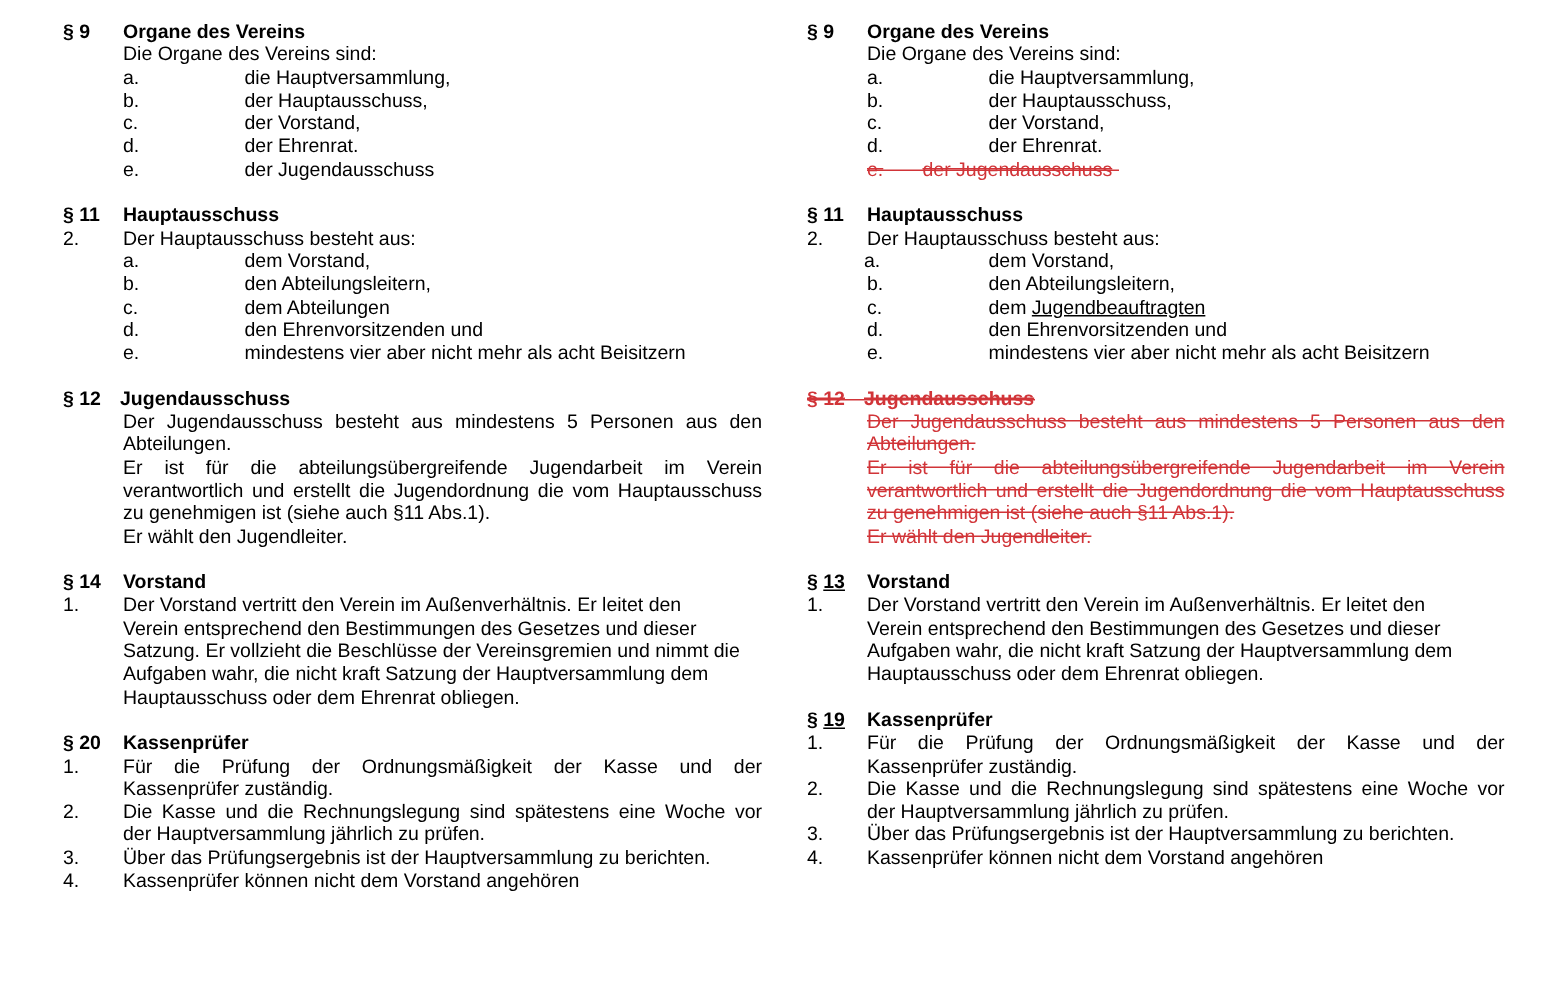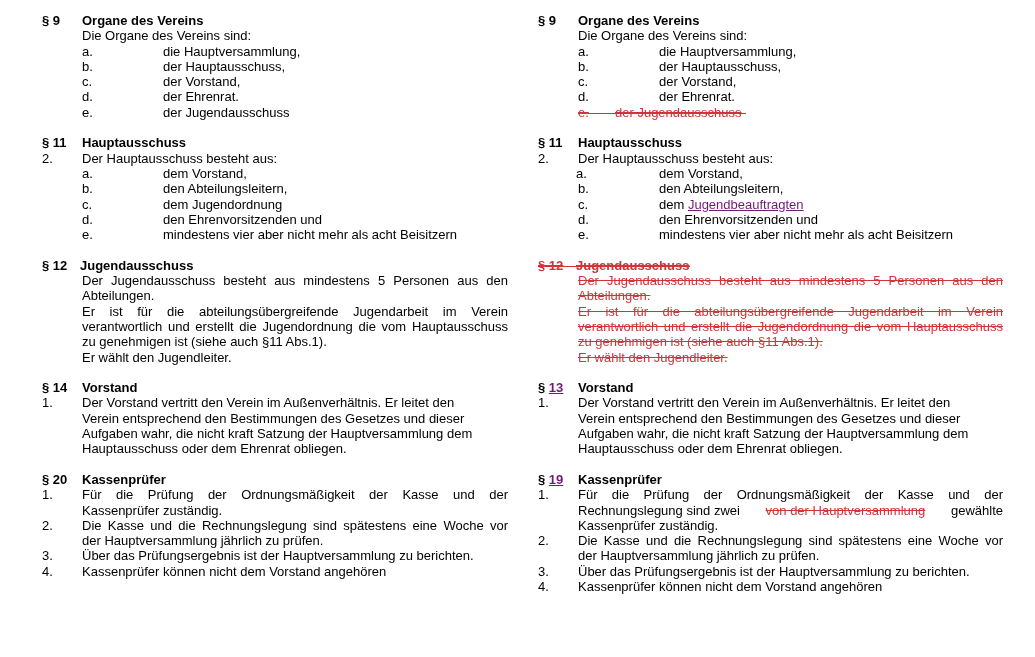--- a/index.html
+++ b/index.html
@@ -13,21 +13,21 @@
   .section { position: relative; margin-bottom: 15.3px; }
   .line { height: 15.3px; line-height: 15.3px; white-space: nowrap; position: relative; }
   .num { position: absolute; left: 0; font-weight: bold; }
   .head-title { position: absolute; left: 40px; font-weight: bold; }
   .para-num { position: absolute; left: 0; }
   .item-letter { position: absolute; left: 40px; }
   .item-text { position: absolute; left: 77px; margin-left: 44px; }
   .just { white-space: normal; text-align: justify; text-align-last: auto; }
   .just.full { text-align-last: justify; }
   .del { color: #d13438; text-decoration: line-through; text-decoration-color: #d13438; }
-  .ins { color: #701a75; text-decoration: underline; }
+  .ins { color: #000000; text-decoration: underline; }
   .sec12-head .num { left: 0; }
   .sec12-head .head-title { left: 38px; }
   .wrapline { margin-left: 40px; height: 15.3px; line-height: 15.3px; }
 </style>
 </head>
 <body>
 
 <div class="col left">
 
   <div class="section">
@@ -72,21 +72,21 @@
     <div class="line">
         <span class="item-letter">a.</span>
         <span class="item-text">dem Vorstand,</span>
       </div>
     <div class="line">
         <span class="item-letter">b.</span>
         <span class="item-text">den Abteilungsleitern,</span>
       </div>
     <div class="line">
         <span class="item-letter">c.</span>
-        <span class="item-text">dem Jugendordnung</span>
+        <span class="item-text">dem Abteilungen</span>
       </div>
     <div class="line">
         <span class="item-letter">d.</span>
         <span class="item-text">den Ehrenvorsitzenden und</span>
       </div>
     <div class="line">
         <span class="item-letter">e.</span>
         <span class="item-text">mindestens vier aber nicht mehr als acht Beisitzern</span>
       </div>
   </div>
@@ -107,20 +107,21 @@
   <div class="section">
     <div class="line">
         <span class="num">§ 14</span>
         <span class="head-title">Vorstand</span>
       </div>
     <div class="line">
         <span class="para-num">1.</span>
         <span class="item-letter">Der Vorstand vertritt den Verein im Außenverhältnis. Er leitet den</span>
       </div>
     <div class="wrapline">Verein entsprechend den Bestimmungen des Gesetzes und dieser</div>
+    <div class="wrapline">Satzung. Er vollzieht die Beschlüsse der Vereinsgremien und nimmt die</div>
     <div class="wrapline">Aufgaben wahr, die nicht kraft Satzung der Hauptversammlung dem</div>
     <div class="wrapline">Hauptausschuss oder dem Ehrenrat obliegen.</div>
   </div>
 
   <div class="section">
     <div class="line">
         <span class="num">§ 20</span>
         <span class="head-title">Kassenprüfer</span>
       </div>
     <div class="line">
@@ -240,25 +241,20 @@
 
   <div class="section">
     <div class="line">
         <span class="num"><span>§ </span><span class="ins">19</span></span>
         <span class="head-title">Kassenprüfer</span>
       </div>
     <div class="line">
         <span class="para-num">1.</span>
         <div class="wrapline just full" style="position:absolute;left:0;right:0;top:0;">Für die Prüfung der Ordnungsmäßigkeit der Kasse und der</div>
       </div>
-    <div class="wrapline" style="display:flex;justify-content:space-between;">
-        <span>Rechnungslegung sind zwei </span>
-        <span class="del">von der Hauptversammlung </span>
-        <span>gewählte</span>
-      </div>
     <div class="wrapline">Kassenprüfer zuständig.</div>
     <div class="line">
         <span class="para-num">2.</span>
         <div class="wrapline just full" style="position:absolute;left:0;right:0;top:0;">Die Kasse und die Rechnungslegung sind spätestens eine Woche vor</div>
       </div>
     <div class="wrapline">der Hauptversammlung jährlich zu prüfen.</div>
     <div class="line">
         <span class="para-num">3.</span>
         <span class="item-letter">Über das Prüfungsergebnis ist der Hauptversammlung zu berichten.</span>
       </div>

